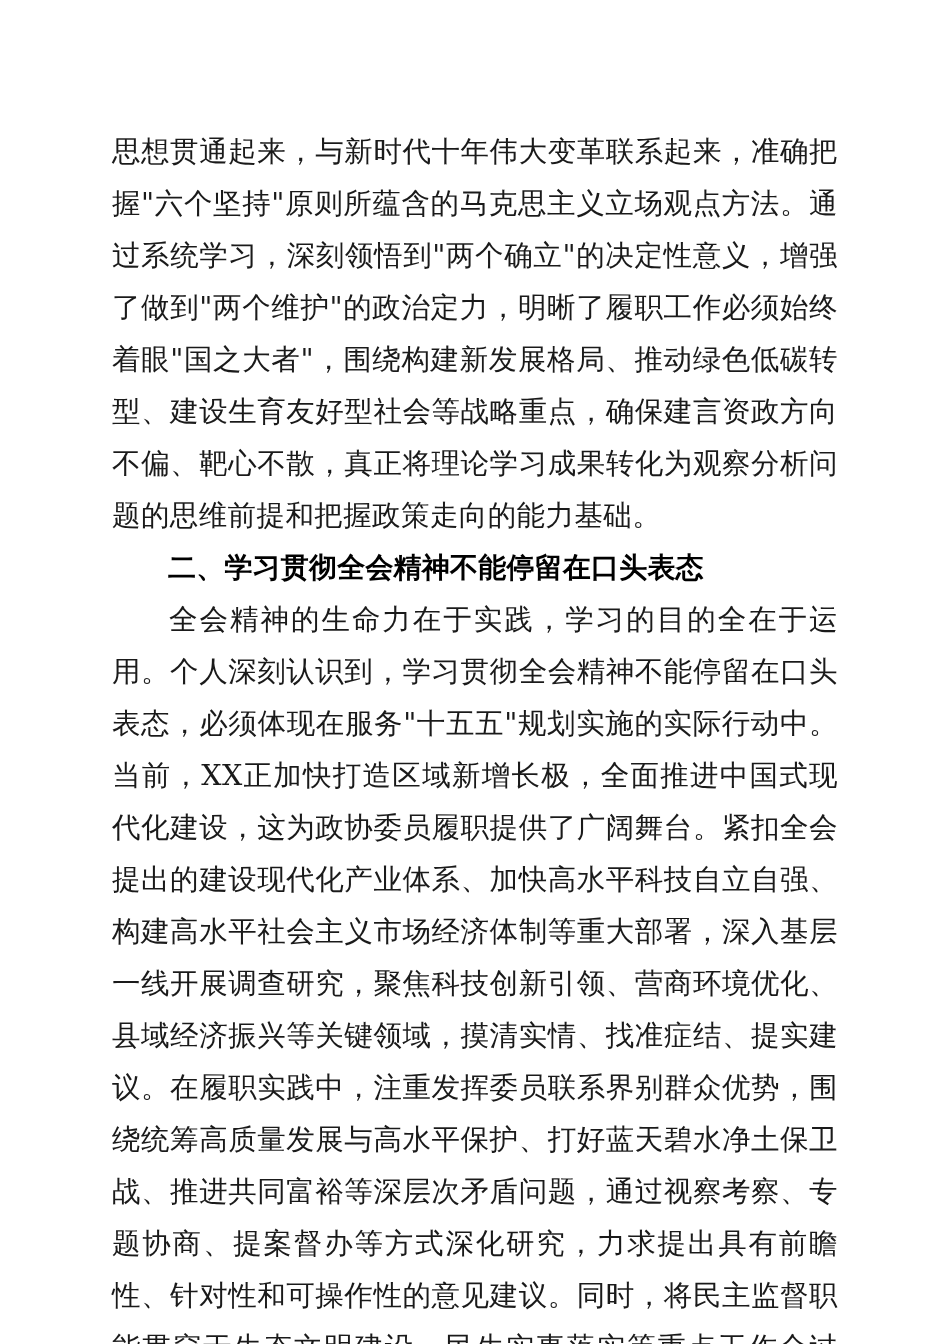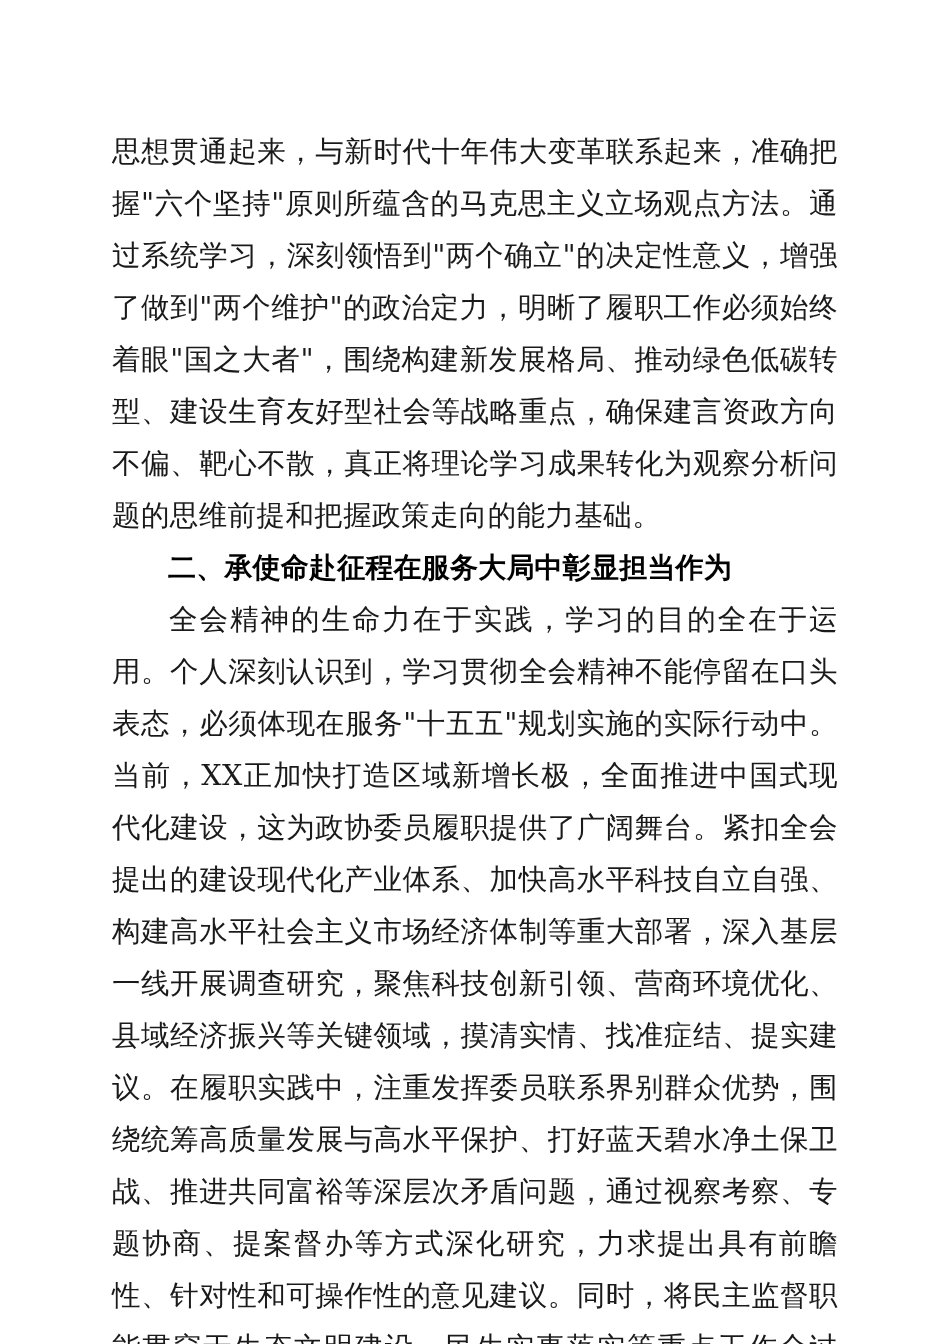--- a/index.html
+++ b/index.html
@@ -64,18 +64,18 @@
   }
 </style>
 </head>
 <body>
 
 <div id="page">
   <div id="content">
 
     <p class="para continuation">思想贯通起来，与新时代十年伟大变革联系起来，准确把握"六个坚持"原则所蕴含的马克思主义立场观点方法。通过系统学习，深刻领悟到"两个确立"的决定性意义，增强了做到"两个维护"的政治定力，明晰了履职工作必须始终着眼"国之大者"，围绕构建新发展格局、推动绿色低碳转型、建设生育友好型社会等战略重点，确保建言资政方向不偏、靶心不散，真正将理论学习成果转化为观察分析问题的思维前提和把握政策走向的能力基础。</p>
 
-    <h2 class="heading">二、承使命赴征程在服务大局中彰显担当作为</h2>
+    <h2 class="heading">二、学习贯彻全会精神不能停留在口头表态</h2>
 
     <p class="para indent">全会精神的生命力在于实践，学习的目的全在于运用。个人深刻认识到，学习贯彻全会精神不能停留在口头表态，必须体现在服务"十五五"规划实施的实际行动中。当前，XX正加快打造区域新增长极，全面推进中国式现代化建设，这为政协委员履职提供了广阔舞台。紧扣全会提出的建设现代化产业体系、加快高水平科技自立自强、构建高水平社会主义市场经济体制等重大部署，深入基层一线开展调查研究，聚焦科技创新引领、营商环境优化、县域经济振兴等关键领域，摸清实情、找准症结、提实建议。在履职实践中，注重发挥委员联系界别群众优势，围绕统筹高质量发展与高水平保护、打好蓝天碧水净土保卫战、推进共同富裕等深层次矛盾问题，通过视察考察、专题协商、提案督办等方式深化研究，力求提出具有前瞻性、针对性和可操作性的意见建议。同时，将民主监督职能贯穿于生态文明建设、民生实事落实等重点工作全过程，探索推动政协监</p>
 
   </div>
 </div>
 
 </body></html>

